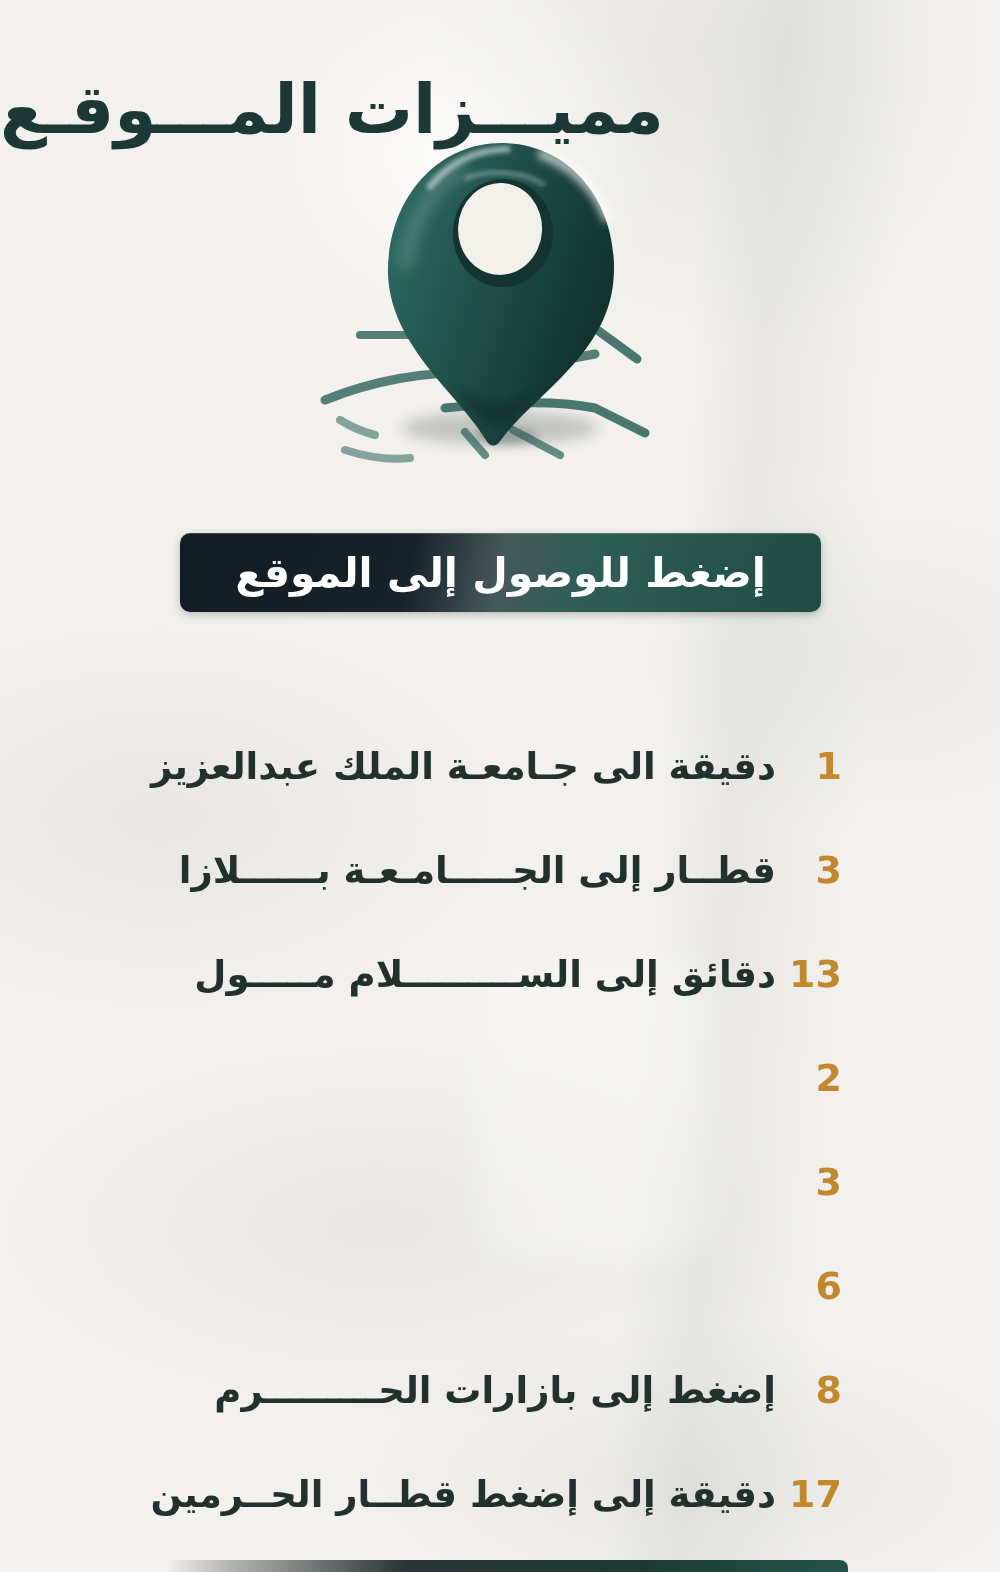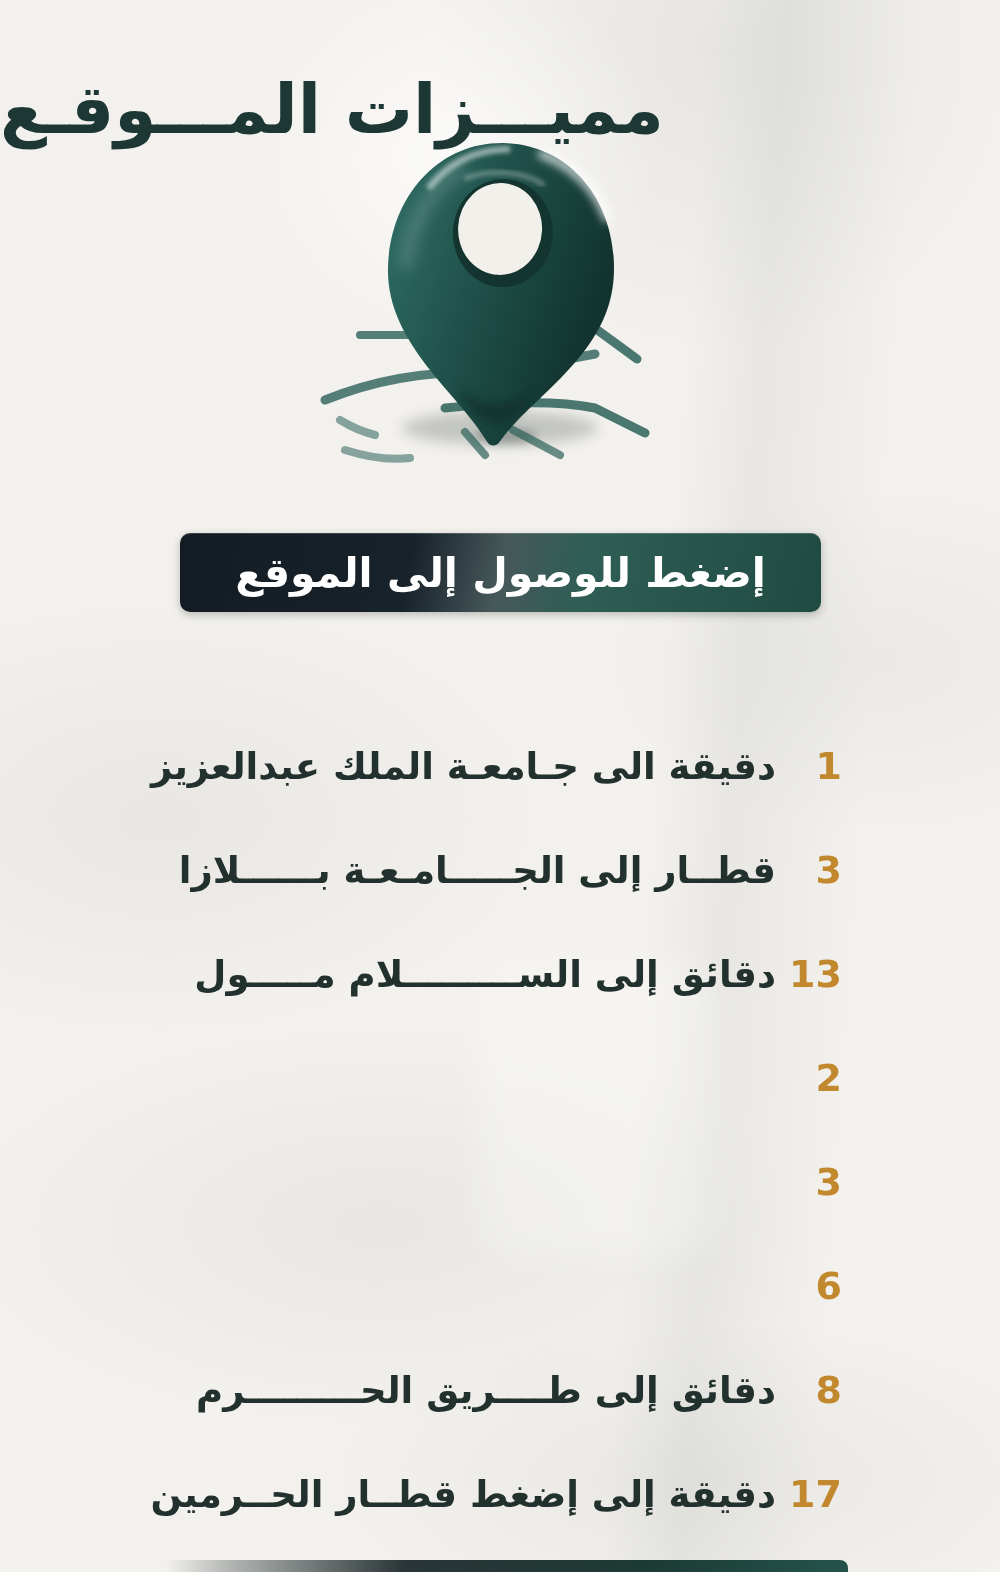--- a/index.html
+++ b/index.html
@@ -191,21 +191,21 @@
     <div class="feature-row">
       <span class="feature-num">3</span>
     </div>
 
     <div class="feature-row">
       <span class="feature-num">6</span>
     </div>
 
     <div class="feature-row">
       <span class="feature-num">8</span>
-      <span class="feature-text">دقائق إلى طــــريق الحـــــــــرم</span>
+      <span class="feature-text">إضغط إلى بازارات الحـــــــــرم</span>
     </div>
 
     <div class="feature-row">
       <span class="feature-num">17</span>
       <span class="feature-text">دقيقة إلى إضغط قطــار الحــرمين</span>
     </div>
 
   </div>
 
   <div class="bottom-bar"></div>

